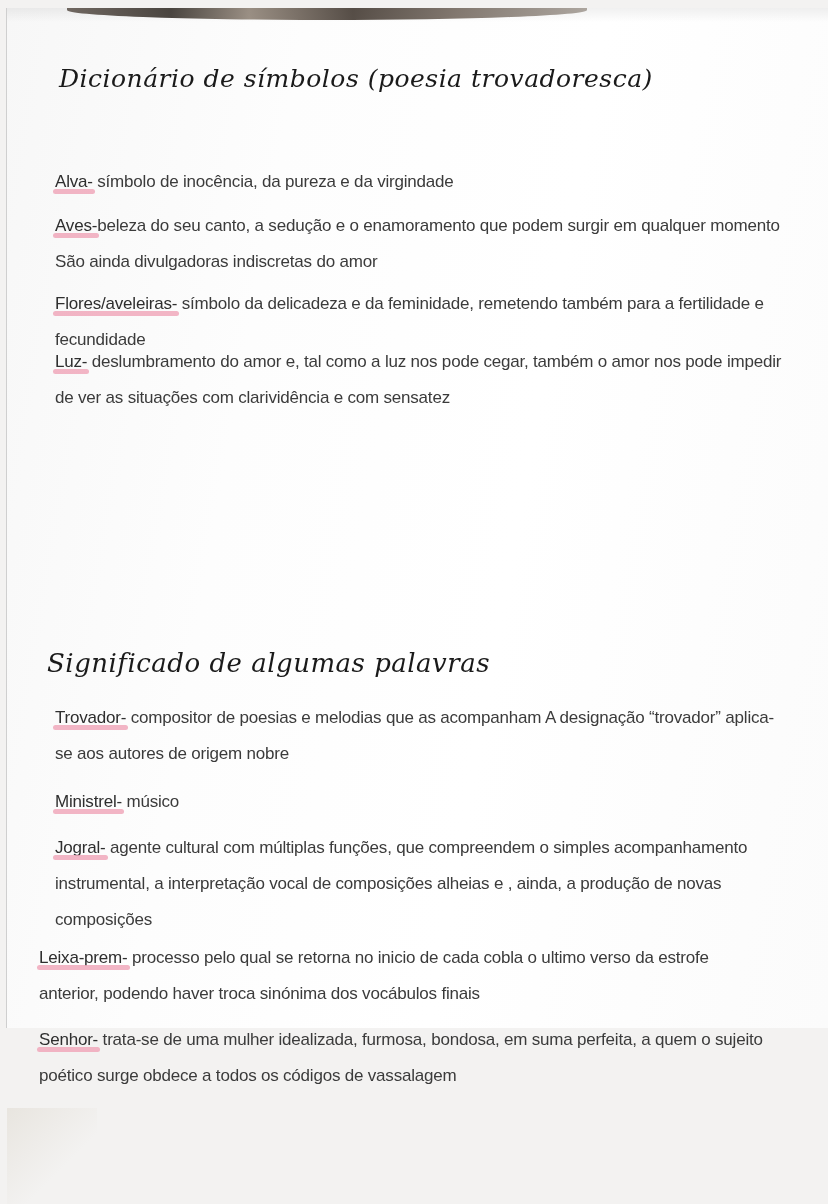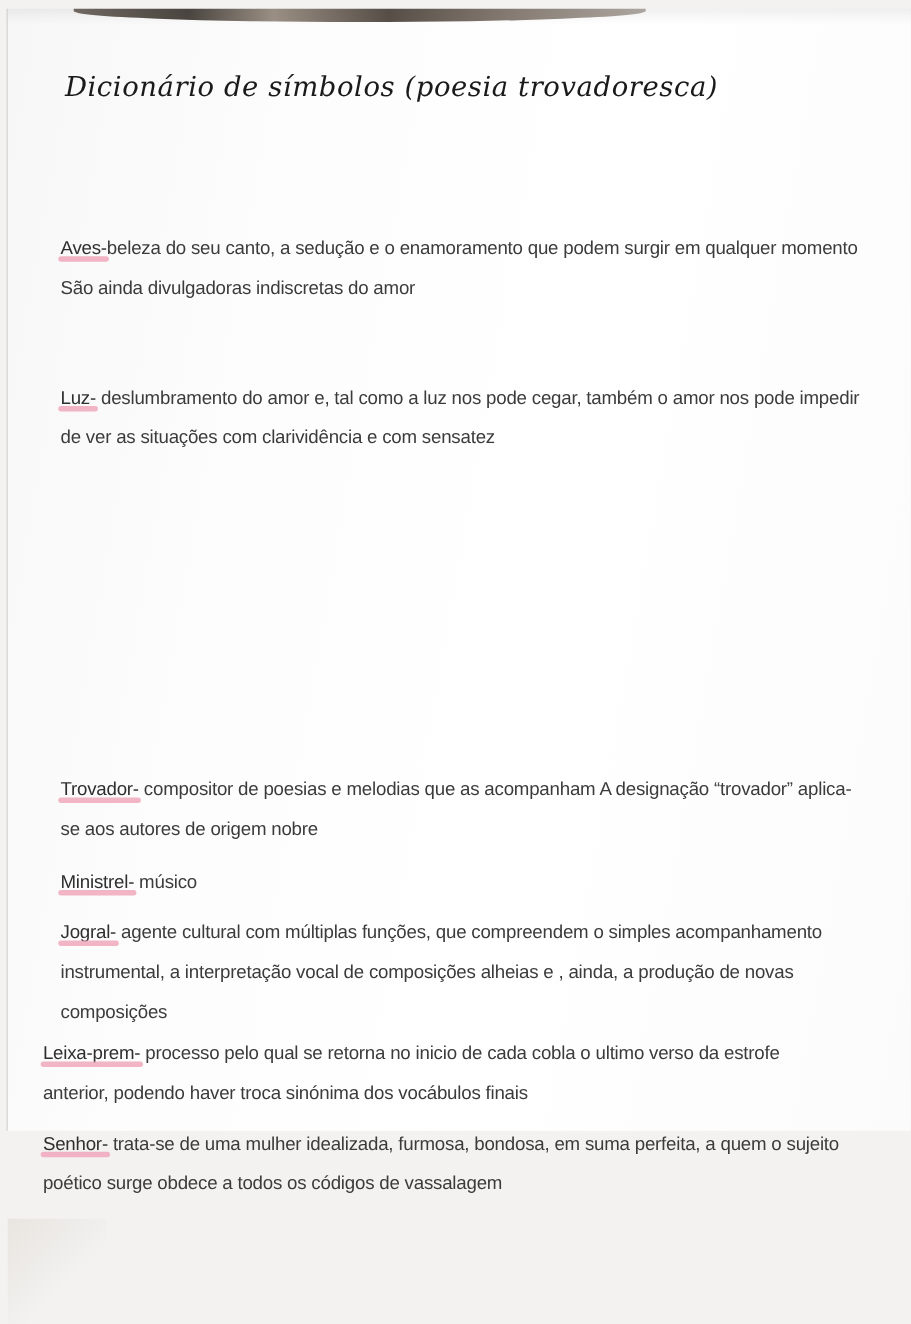--- a/index.html
+++ b/index.html
@@ -90,27 +90,36 @@
 
 <div class="page">
   <div class="top-shadow"></div>
   <div class="top-band"></div>
   <div class="corner-shadow"></div>
 
   <div class="heading" style="left:50px; top:56px;">
     <span class="hl"><span>Dicionário de símbolos (poesia trovadoresca)</span></span>
   </div>
 
+  <div class="entry" style="top:156px;">
+    <span class="term">Alva-</span><span> símbolo de inocência, da pureza e da virgindade</span>
+  </div>
   <div class="entry" style="top:200px;">
     <span class="term">Aves-</span><span>beleza do seu canto, a sedução e o enamoramento que podem surgir em qualquer momento São ainda divulgadoras indiscretas do amor</span>
+  </div>
+  <div class="entry" style="top:278px;">
+    <span class="term">Flores/aveleiras-</span><span> símbolo da delicadeza e da feminidade, remetendo também para a fertilidade e fecundidade</span>
   </div>
   <div class="entry" style="top:336px;">
     <span class="term">Luz-</span><span> deslumbramento do amor e, tal como a luz nos pode cegar, também o amor nos pode impedir de ver as situações com clarividência e com sensatez</span>
   </div>
 
+  <div class="heading" style="left:38px; top:640px; font-size:26px;">
+    <span class="hl"><span>Significado de algumas palavras</span></span>
+  </div>
 
   <div class="entry" style="top:776px;">
     <span class="term">Ministrel-</span><span> músico</span>
   </div>
   <div class="entry" style="top:692px;">
     <span class="term">Trovador-</span><span> compositor de poesias e melodias que as acompanham A designação “trovador” aplica-se aos autores de origem nobre</span>
   </div>
   <div class="entry" style="top:822px;">
     <span class="term">Jogral-</span><span> agente cultural com múltiplas funções, que compreendem o simples acompanhamento instrumental, a interpretação vocal de composições alheias e , ainda, a produção de novas composições</span>
   </div>

